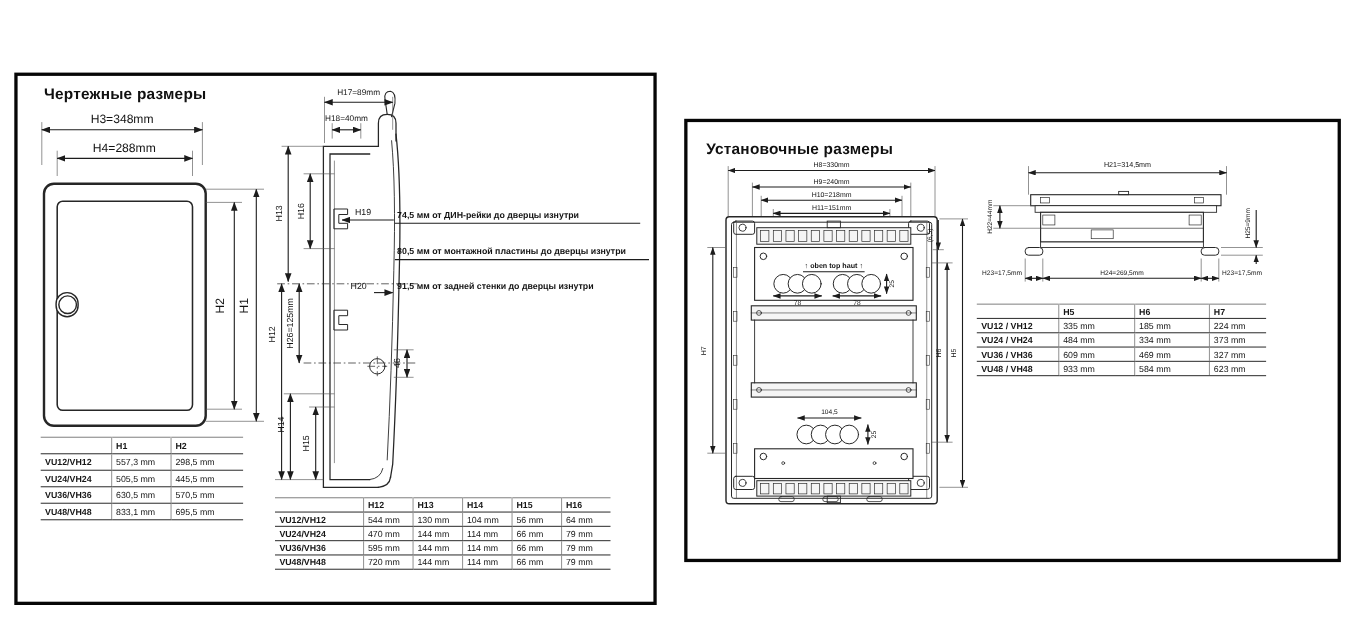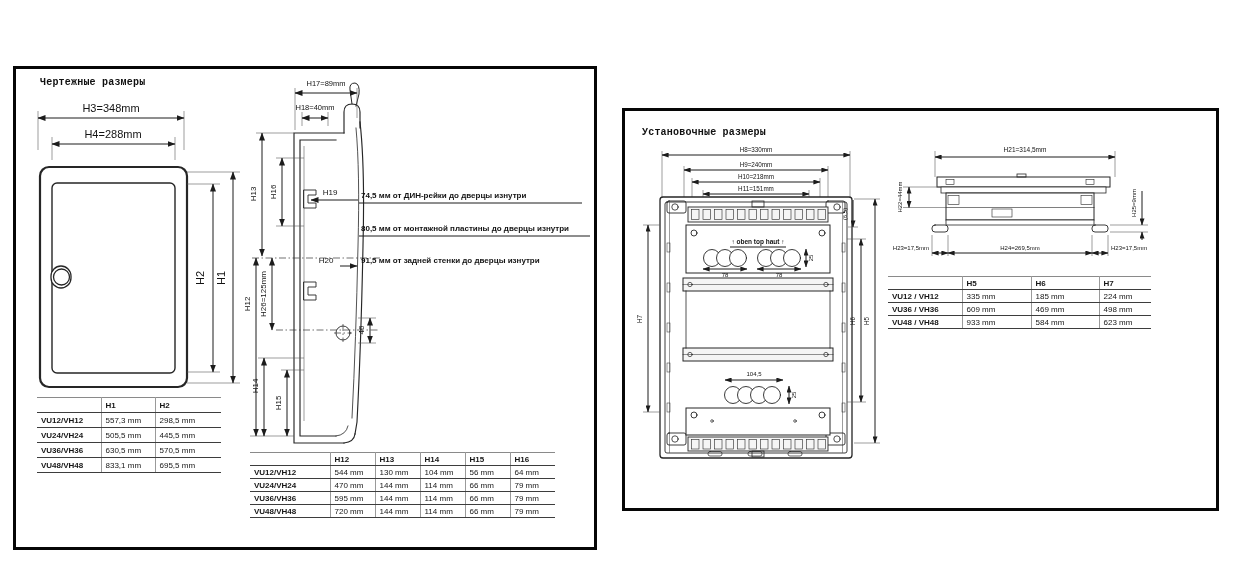--- a/index.html
+++ b/index.html
@@ -3,21 +3,21 @@
 <meta charset="utf-8">
 <style>
   html,body{margin:0;padding:0;}
   body{
     width:1233px;height:574px;background:#ffffff;position:relative;
     font-family:"Liberation Sans",sans-serif;color:#111;
   }
   .panel{position:absolute;background:#fff;border:3px solid #060606;box-sizing:border-box;}
   #panel-left{left:13px;top:66px;width:584px;height:484px;}
   #panel-right{left:622px;top:108px;width:597px;height:403px;}
-  .ptitle{position:absolute;font-size:10px;font-weight:bold;letter-spacing:.2px;color:#101010;white-space:nowrap;font-family:Liberation Mono, monospace;}
+  .ptitle{position:absolute;font-size:14px;font-weight:bold;letter-spacing:.2px;color:#101010;white-space:nowrap;}
   svg{position:absolute;overflow:visible;}
   
   .pro{stroke:#262626;fill:none;stroke-linecap:square;}
   .p1{stroke-width:1.15;}
   .p2{stroke-width:2.2;}
   .dim{stroke:#1c1c1c;stroke-width:1;fill:none;}
   .ext{stroke:#5a5a5a;stroke-width:.6;fill:none;}
   .dd{stroke:#333;stroke-width:.7;fill:none;stroke-dasharray:7 2.5 1.5 2.5;}
   text{font-family:"Liberation Sans",sans-serif;fill:#131313;}
   .f11{font-size:11px;}
@@ -455,24 +455,30 @@
       <th class="v">H6</th>
       <th class="v">H7</th>
     </tr>
     <tr>
       <td>VU12 / VH12</td>
       <td class="v">335 mm</td>
       <td class="v">185 mm</td>
       <td class="v">224 mm</td>
     </tr>
     <tr>
+      <td>VU24 / VH24</td>
+      <td class="v">484 mm</td>
+      <td class="v">334 mm</td>
+      <td class="v">373 mm</td>
+    </tr>
+    <tr>
       <td>VU36 / VH36</td>
       <td class="v">609 mm</td>
       <td class="v">469 mm</td>
-      <td class="v">498 mm</td>
+      <td class="v">327 mm</td>
     </tr>
     <tr>
       <td>VU48 / VH48</td>
       <td class="v">933 mm</td>
       <td class="v">584 mm</td>
       <td class="v">623 mm</td>
     </tr>
   </tbody>
     </table>
 </div>

